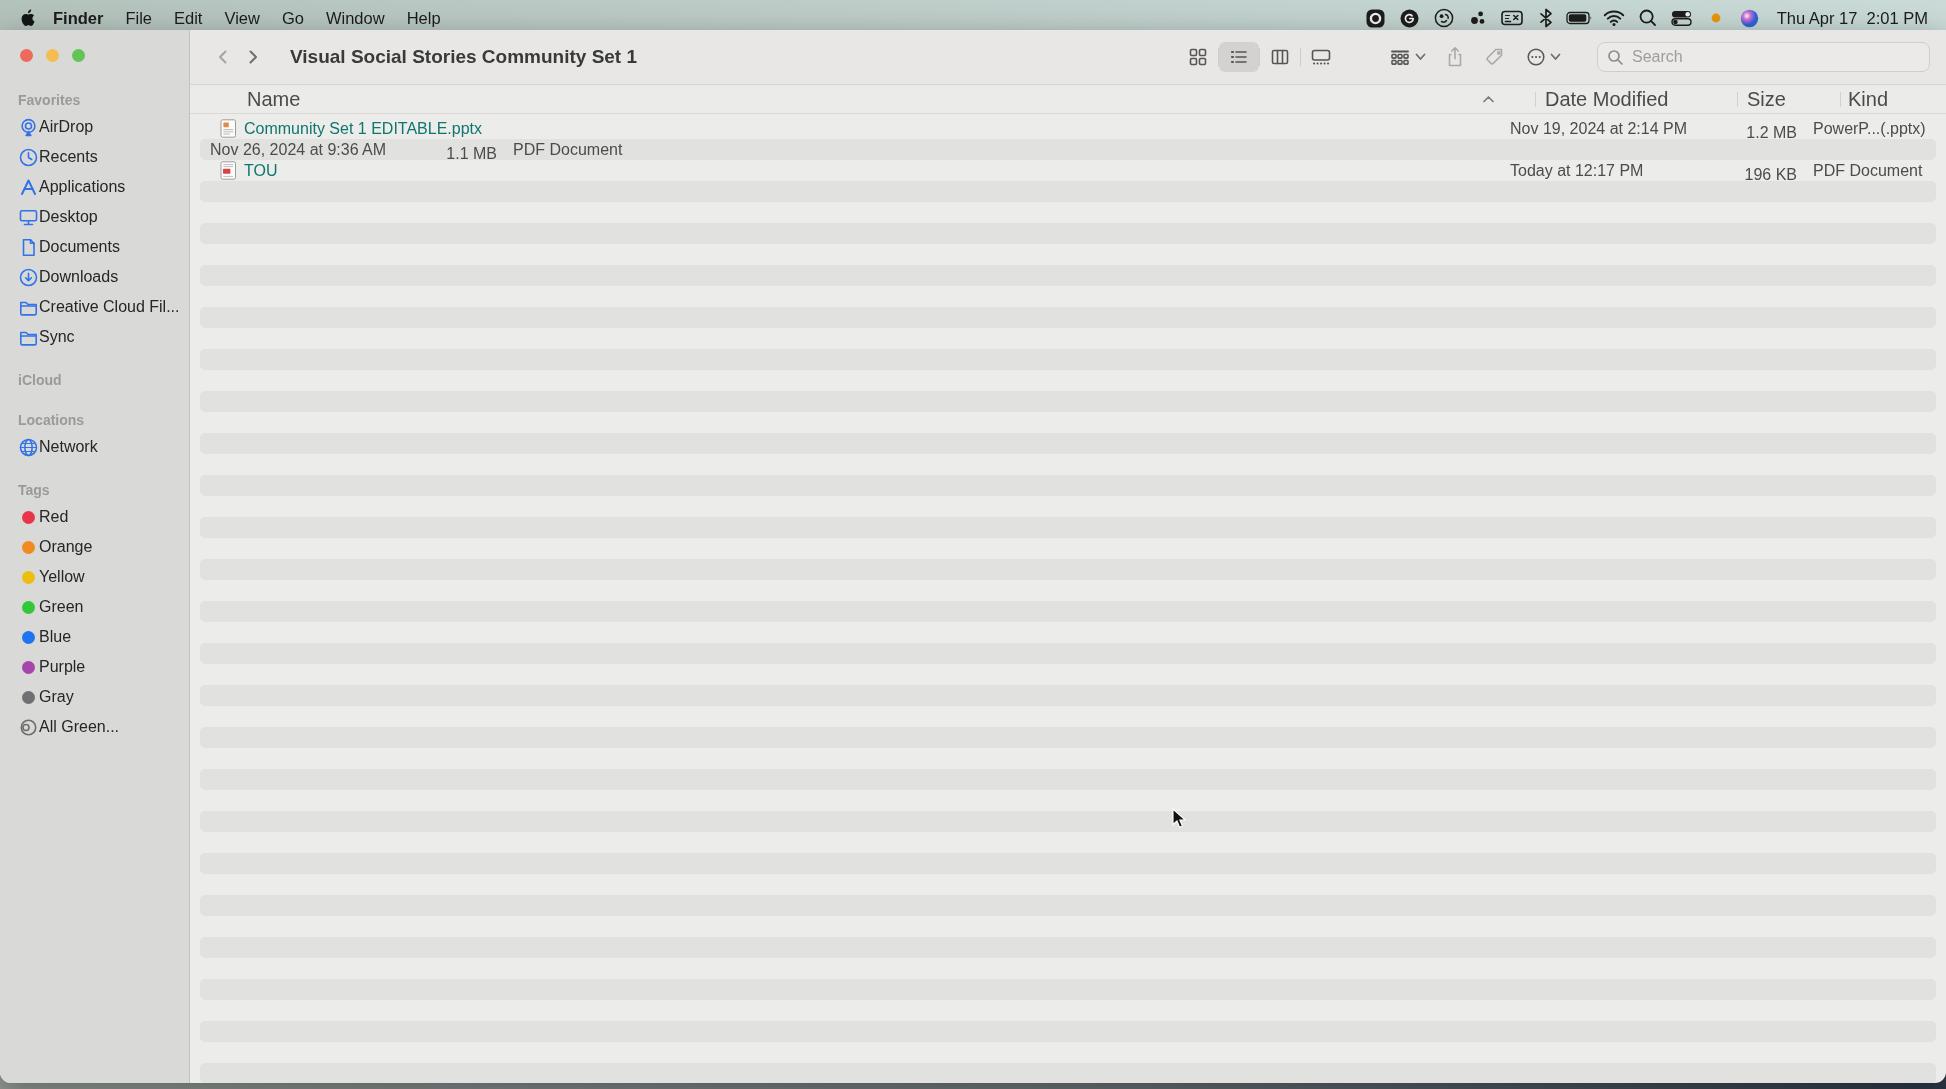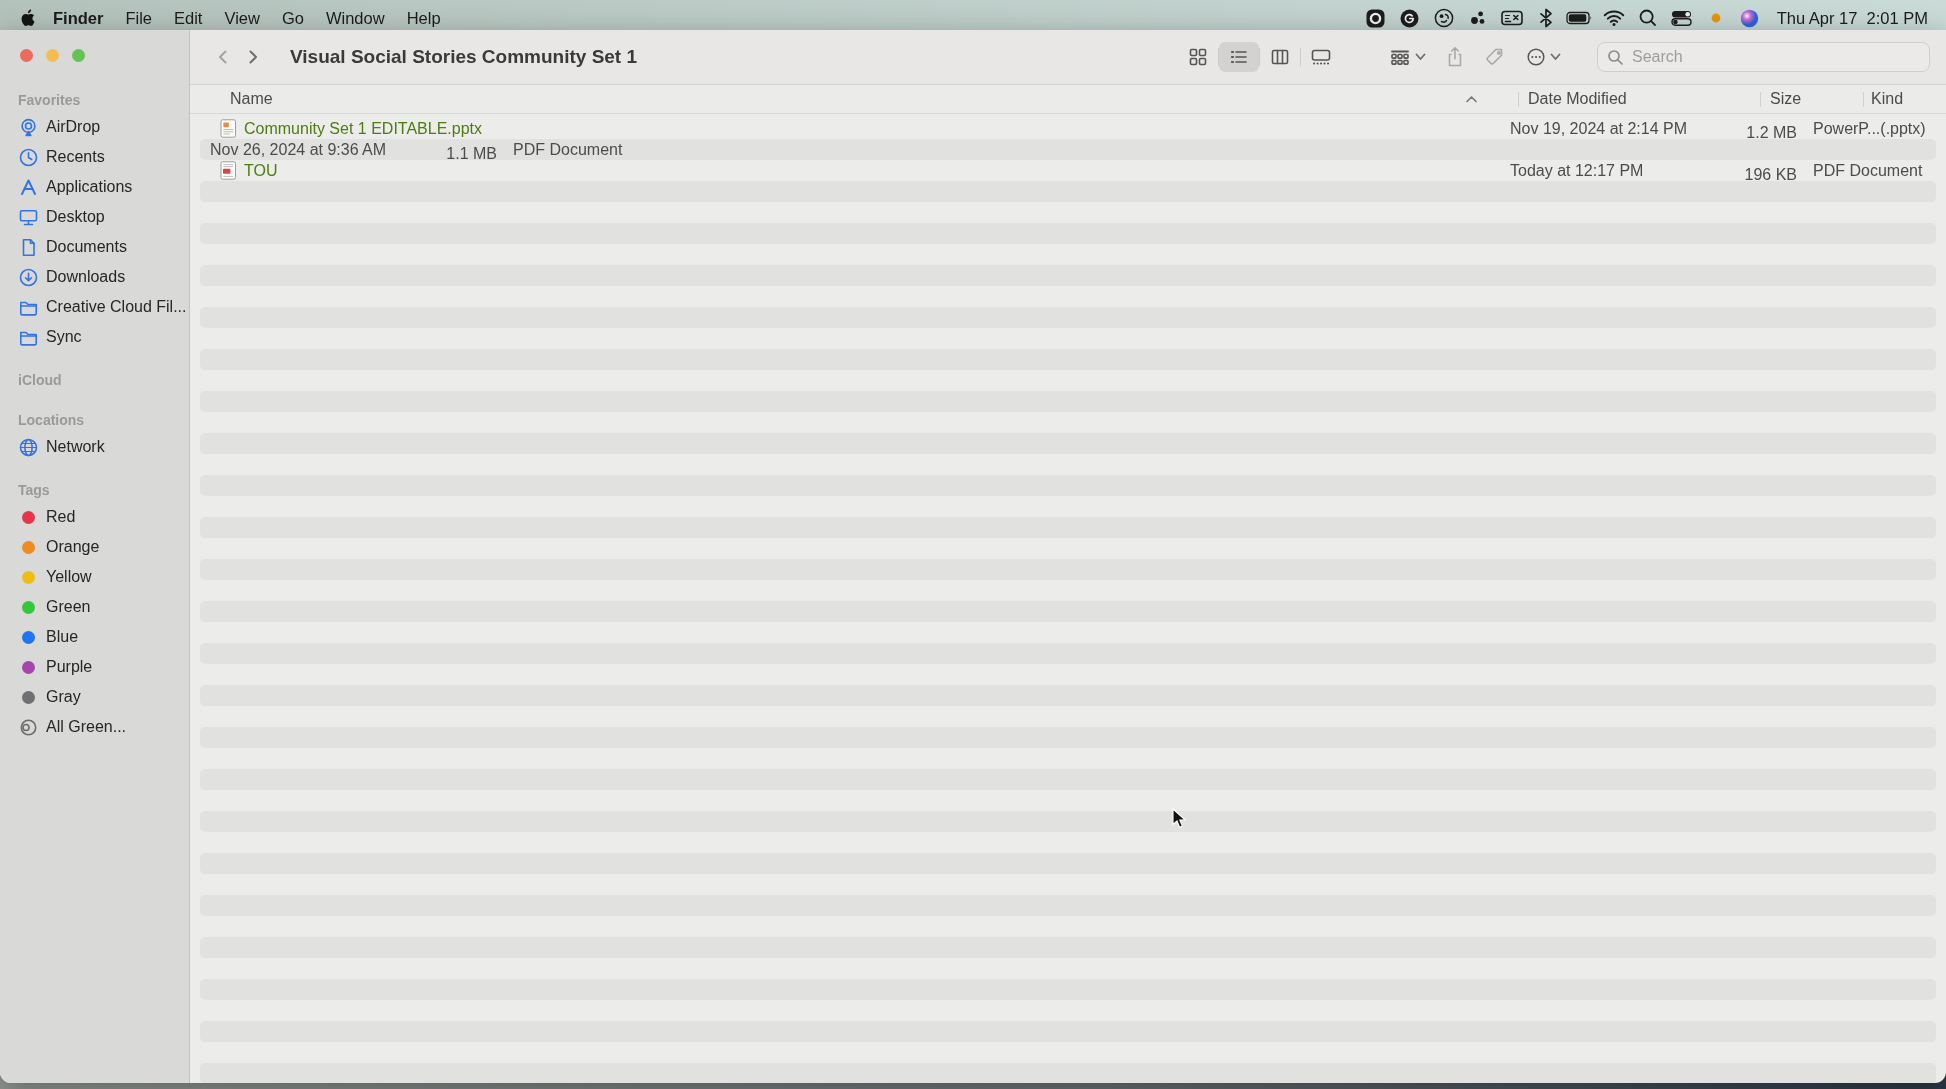--- a/index.html
+++ b/index.html
@@ -22,21 +22,21 @@
           border-radius:0 0 11px 11px;overflow:hidden;background:#ececeb;
           box-shadow:0 8px 30px rgba(0,0,0,.35);}
   
   .sidebar{position:absolute;left:0;top:0;width:190px;height:100%;
            background:#d9d9d8;border-right:1px solid #c3c2c1;box-sizing:border-box;}
   .traffic{position:absolute;top:19px;left:20px;display:flex;gap:13px;}
   .light{width:13px;height:13px;border-radius:50%;}
   .sb-scroll{position:absolute;top:56px;left:0;right:0;bottom:0;overflow:hidden;}
   .sb-section{margin-bottom:14px;}
   .sb-title{font-size:14px;font-weight:bold;color:#9a9a99;padding:6px 10px 4px 18px;}
-  .sb-item{display:flex;align-items:center;height:30px;padding-left:18px;gap:7px;
+  .sb-item{display:flex;align-items:center;height:30px;padding-left:18px;
            font-size:16px;color:#262626;cursor:default;}
   .sb-item .icon{width:21px;height:21px;display:flex;align-items:center;justify-content:center;color:#3273e8;}
   .tag-dot{width:13px;height:13px;border-radius:50%;margin:0 4px;}
   
   .toolbar{position:absolute;left:190px;top:0;right:0;height:55px;background:#e8e7e6;
            display:flex;align-items:center;border-bottom:1px solid #d6d5d4;box-sizing:border-box;justify-content:center;}
   .nav-btn{width:30px;height:32px;display:flex;align-items:center;justify-content:center;}
   .nav-back{margin-left:18px;color:#a4a3a2;}
   .nav-fwd{color:#6f6e6d;}
   .tb-title{margin-left:22px;font-size:19px;font-weight:bold;color:#3a3a3a;white-space:nowrap;}
@@ -51,35 +51,35 @@
   .grp{margin-left:38px;}
   .search{width:333px;height:30px;margin:0 16px 0 26px;background:#ebeae9;
           border:1px solid #cfcecd;border-radius:8px;display:flex;align-items:center;
           padding:0 9px;box-sizing:border-box;color:#8e8d8c;}
   .search input{border:none;outline:none;background:transparent;margin-left:6px;flex:1;
                 font-size:16px;font-family:"Liberation Sans",sans-serif;color:#be185d;}
   .search input::placeholder{color:#9e9d9c;}
   
   .list-header{position:absolute;left:190px;top:55px;right:0;height:29px;background:#ebebea;
                border-bottom:1px solid #d9d8d7;display:flex;align-items:center;
-               font-size:16px;color:#4b4b4b;box-sizing:border-box;padding:0 0;}
+               font-size:20px;color:#4b4b4b;box-sizing:border-box;padding:0 17px;}
   .hc{display:flex;align-items:center;height:100%;box-sizing:border-box;position:relative;}
   .hc-name{width:1300px;justify-content:space-between;padding-left:40px;}
   .hc-date{width:202px;padding-left:10px;margin-left:28px;}
-  .hc-size{width:103px;padding-left:10px;margin-left:40px;}
+  .hc-size{width:103px;padding-left:10px;}
   .hc-kind{flex:1;padding-left:8px;}
   .hc-date::before,.hc-size::before,.hc-kind::before{content:"";position:absolute;left:0;top:7px;
                width:1px;height:15px;background:#d2d1d0;}
   .sort-caret{color:#7c7b7a;margin-right:12px;display:flex;}
   
   .rows{position:absolute;left:190px;top:84px;right:0;bottom:0;padding:4px 10px 0 10px;}
   .row{height:21px;display:flex;align-items:center;font-size:16px;color:#4c4c4c;}
   .row.stripe{background:#e1e1e0;border-radius:5px;}
   .cell-name{width:1300px;display:flex;align-items:center;box-sizing:border-box;padding-left:20px;
-             color:#4d7c0f;gap:7px;overflow:hidden;}
+             color:#0f766e;gap:7px;overflow:hidden;}
   .cell-date{width:202px;box-sizing:border-box;padding-left:10px;}
   .cell-size{width:103px;box-sizing:border-box;padding-right:8px;text-align:right;margin-top:8px;}
   .cell-kind{flex:1;box-sizing:border-box;padding-left:8px;}
   .ficon{width:17px;height:19px;display:flex;}
   .icon svg{display:block;}
   
   .cursor{position:absolute;left:1170px;top:808px;pointer-events:none;}
 </style>
 </head>
 <body>

